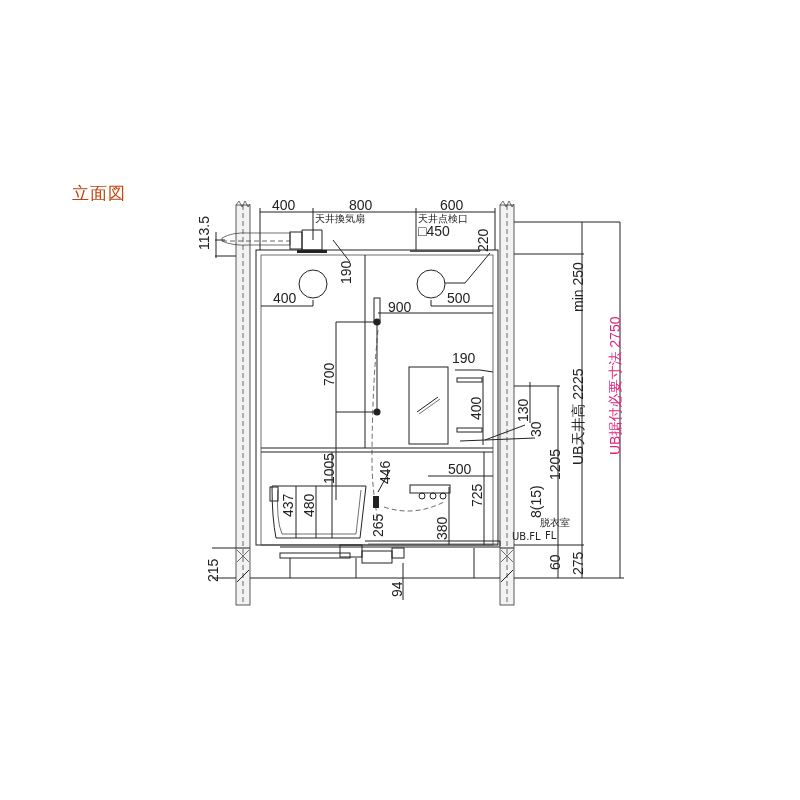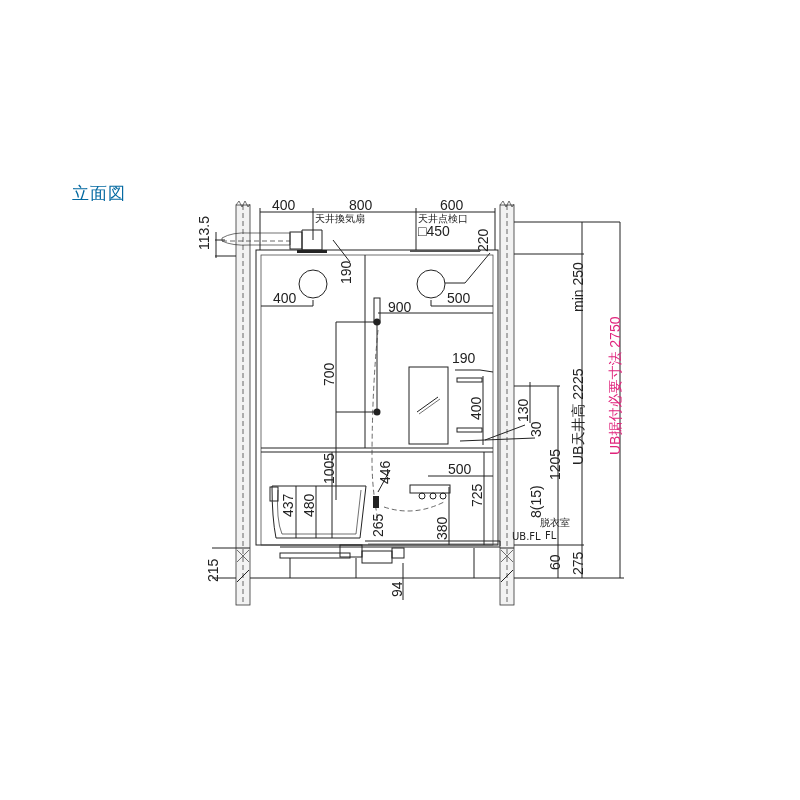--- a/index.html
+++ b/index.html
@@ -1,19 +1,19 @@
 <!DOCTYPE html>
 <html><head>
 <meta charset="utf-8">
 <style>
   html, body { margin: 0; padding: 0; background: #ffffff; }
   body { width: 800px; height: 800px; position: relative; overflow: hidden;
          font-family: "Liberation Sans", "DejaVu Sans", sans-serif; }
   #drawing { position: absolute; left: 0; top: 0; width: 800px; height: 800px; }
-  .title { position: absolute; left: 72px; top: 182px; font-size: 17px; color: #0369a1;
+  .title { position: absolute; left: 72px; top: 182px; font-size: 17px; color: #c2410c;
            font-family: "DejaVu Sans", sans-serif; letter-spacing: 1px; }
   svg text { font-family: "Liberation Sans", "DejaVu Sans", sans-serif; fill: #222; }
   .dim { font-size: 14px; }
   .lbl { font-size: 10px; font-family: "DejaVu Sans", sans-serif; }
   .pink { fill: #e0247c; }
   .ln { stroke: #222; stroke-width: 1; fill: none; }
   .thin { stroke: #333; stroke-width: 0.7; fill: none; }
   .dash { stroke: #444; stroke-width: 0.8; fill: none; stroke-dasharray: 5 3; }
   .wallfill { fill: #f2f2f2; stroke: #333; stroke-width: 0.8; }
 </style>

